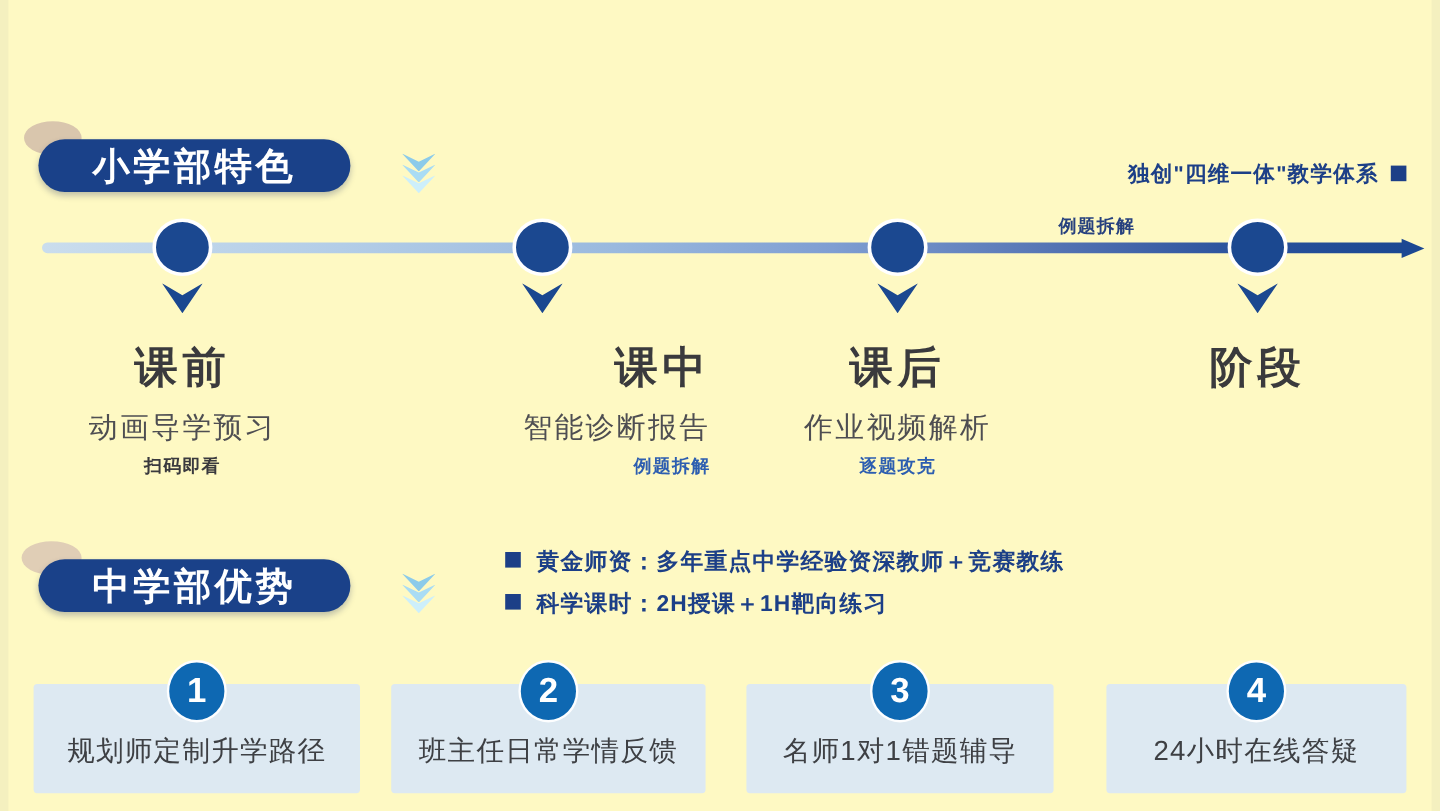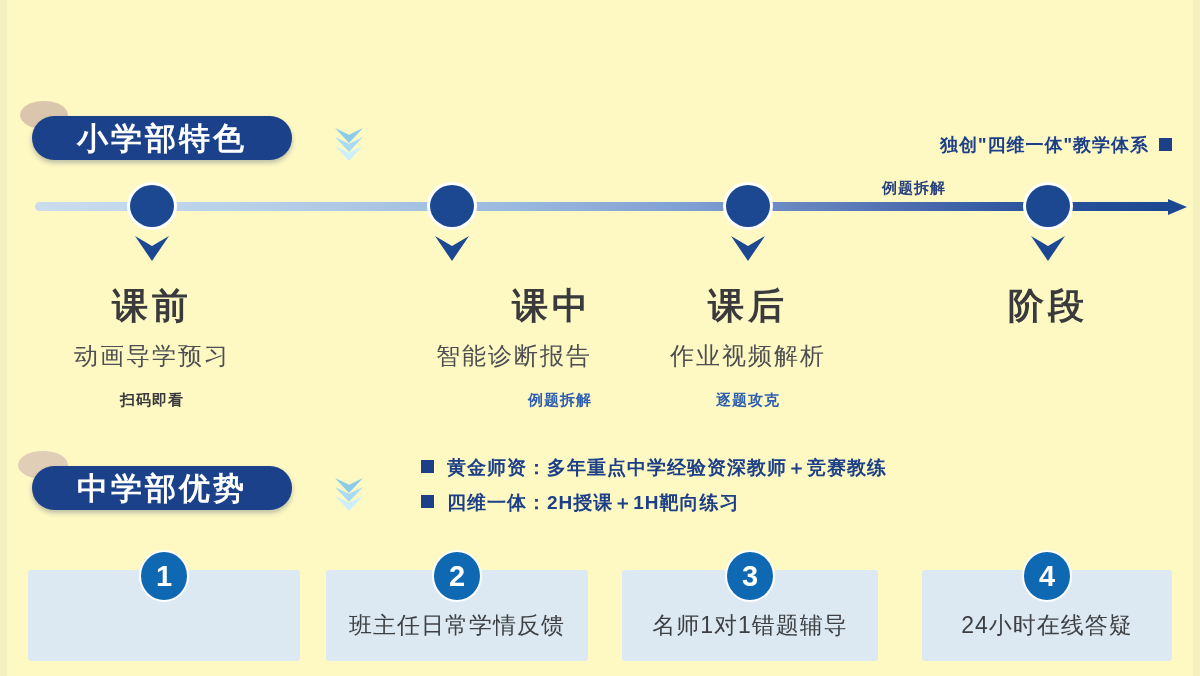--- a/index.html
+++ b/index.html
@@ -54,21 +54,21 @@
   .tl-node{position:absolute;top:0;width:0;z-index:2;}
   .tl-node .dot{position:absolute;left:-25px;top:182px;width:44px;height:42px;
     background:#1b4890;border:3px solid #ffffff;border-radius:50%;}
   .tl-node .arrow{position:absolute;left:-17px;top:236px;width:34px;height:25px;
     background:#1b4890;clip-path:polygon(0 0,50% 40%,100% 0,50% 100%);}
 
   
   .stage{position:absolute;width:280px;text-align:center;z-index:2;}
   .stage-title{font-size:36px;font-weight:bold;color:#3a3a3d;letter-spacing:4px;}
   .stage-sub{margin-top:9px;font-size:24px;color:#4e4e52;letter-spacing:2px;}
-  .stage-tag{margin-top:19px;font-size:15px;font-weight:bold;letter-spacing:1px;}
+  .stage-tag{margin-top:7px;font-size:15px;font-weight:bold;letter-spacing:1px;}
   .tag-dark{color:#3a3a3e;}
   .tag-accent{color:#2d5eb0;}
 
   
   .bullet-row{position:absolute;left:421px;z-index:2;white-space:nowrap;
     font-size:19px;font-weight:bold;color:#1c3f87;letter-spacing:1px;}
   .bullet-row .bsq{display:inline-block;width:13px;height:13px;background:#1c3f87;
     margin-right:13px;transform:translateY(-1px);}
   .br1{top:455px;} .br2{top:490px;}
 
@@ -147,25 +147,26 @@
   <div class="chevrons c2">
     <span></span>
       <span></span>
       <span></span>
   </div>
 
   <div class="bullet-row br1">
     <span class="bsq"></span><span>黄金师资：多年重点中学经验资深教师＋竞赛教练</span>
   </div>
   <div class="bullet-row br2">
-    <span class="bsq"></span><span>四维一体：2H授课＋1H靶向练习</span>
+    <span class="bsq"></span><span>科学课时：2H授课＋1H靶向练习</span>
   </div>
 
   <div class="card" style="left:28px;width:272px;">
     <div class="card-num"><span>1</span></div>
+    <div class="card-label">规划师定制升学路径</div>
   </div>
   <div class="card" style="left:326px;width:262px;">
     <div class="card-num"><span>2</span></div>
     <div class="card-label">班主任日常学情反馈</div>
   </div>
   <div class="card" style="left:622px;width:256px;">
     <div class="card-num"><span>3</span></div>
     <div class="card-label">名师1对1错题辅导</div>
   </div>
   <div class="card" style="left:922px;width:250px;">

